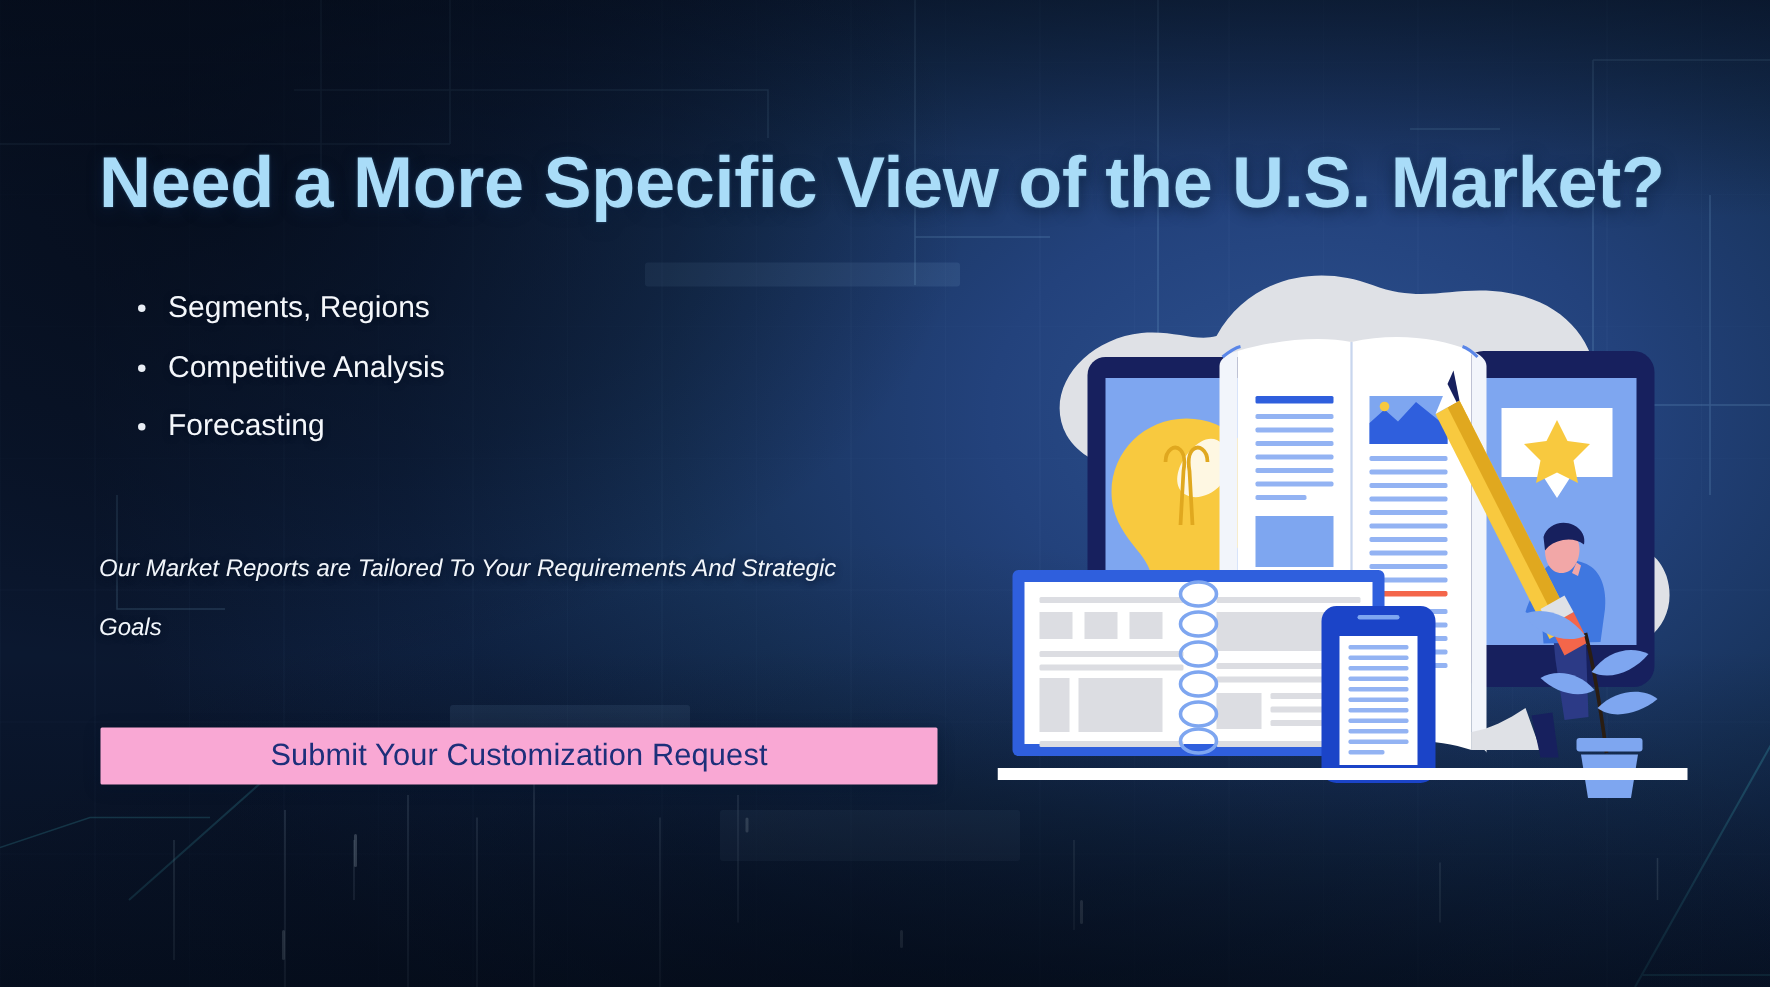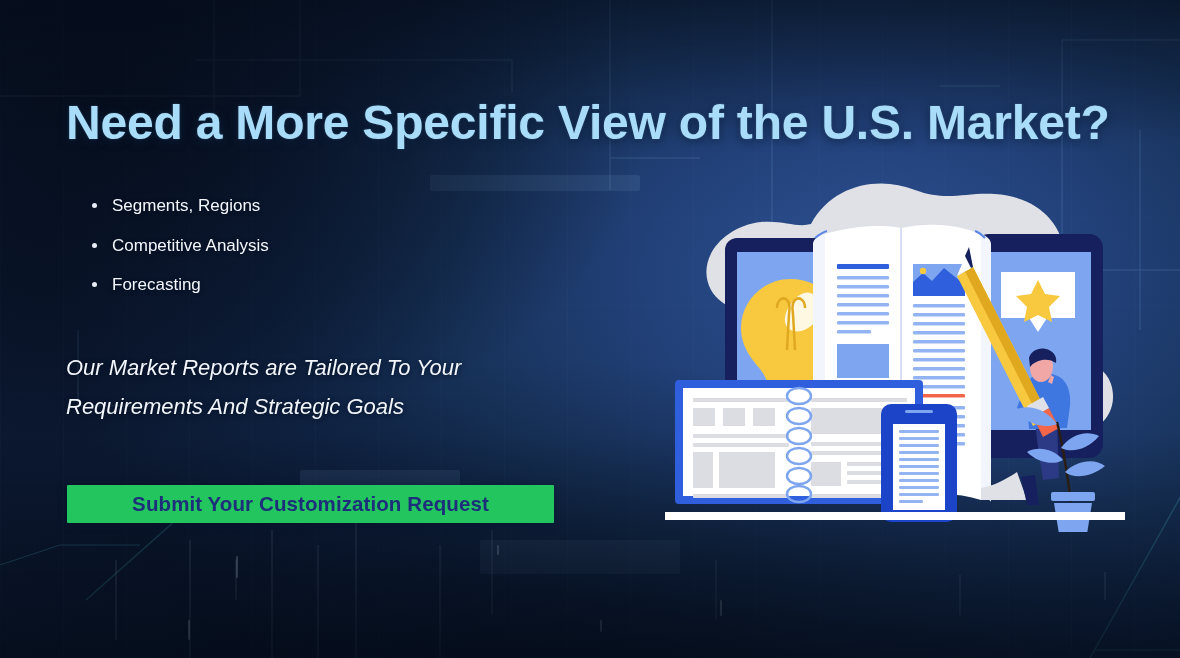--- a/index.html
+++ b/index.html
@@ -69,63 +69,63 @@
   .bullets {
     position: absolute;
     left: 82px;
     top: 186px;
     margin: 0;
     padding: 0 0 0 30px;
     list-style: none;
   }
   .bullets li {
     position: relative;
-    font-size: 17px;
+    font-size: 20px;
     line-height: 39.5px;
     color: #f4f7fb;
     text-shadow: 0 1px 4px rgba(5,15,35,0.8);
     white-space: nowrap;
   }
   .bullets li .dot {
     position: absolute;
     left: -20px;
     top: 17px;
     width: 5px;
     height: 5px;
     border-radius: 50%;
     background: #e9eef5;
   }
   .tagline {
     position: absolute;
     left: 66px;
-    top: 348px;
+    top: 360px;
     width: 530px;
     margin: 0;
-    font-size: 22px;
+    font-size: 16px;
     line-height: 39px;
     font-style: italic;
     color: #f2f6fb;
     text-shadow: 0 1px 5px rgba(5,15,35,0.85);
   }
   .cta {
     position: absolute;
     left: 67px;
     top: 485px;
-    width: 487px;
+    width: 558px;
     height: 38px;
     display: flex;
     align-items: center;
     justify-content: center;
     border: none;
     border-radius: 1px;
-    background: #22c55e;
+    background: #f9a8d4;
     color: #1d2f7a;
     font-family: "Liberation Sans", sans-serif;
     font-size: 20.5px;
-    font-weight: bold;
+    font-weight: normal;
     letter-spacing: 0.1px;
     cursor: pointer;
     box-shadow: 0 2px 10px rgba(5,20,45,0.45);
   }
 
   
   .illustration {
     position: absolute;
     left: 665px;
     top: 172px;

